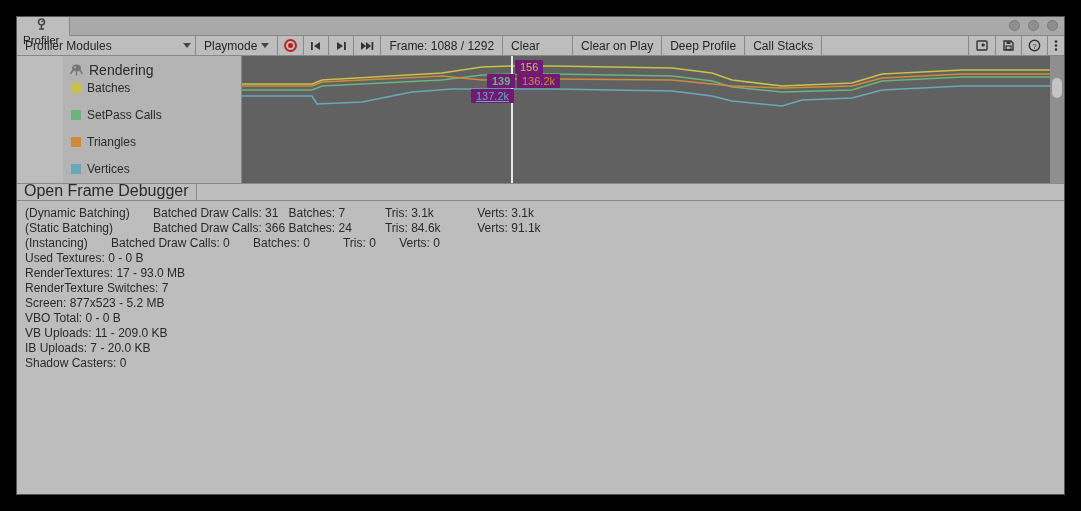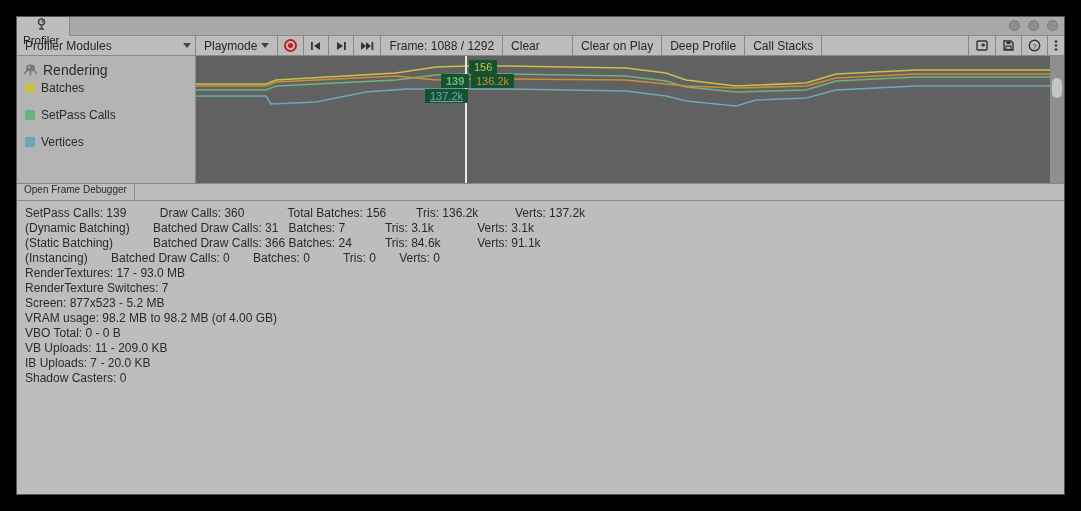--- a/index.html
+++ b/index.html
@@ -91,20 +91,21 @@
     position: relative;
   }
   .rec::after {
     content: ""; position: absolute; inset: 2px;
     border-radius: 50%; background: #c02020;
   }
   
   .body-split {
     display: flex;
     height: 127px;
+    margin-left: 46px;
   }
   .sidebar {
     width: 179px;
     background: #b4b4b4;
     border-right: 1px solid #888;
     padding: 4px 6px;
   }
   .cat-title {
     display: flex; align-items: center; gap: 5px;
     font-size: 14px; color: #2a2a2a;
@@ -119,21 +120,21 @@
     position: relative;
     overflow: hidden;
   }
   .graph-area svg { position: absolute; inset: 0; }
   .cursor-line {
     position: absolute; top: 0; bottom: 0; width: 2px;
     background: #e8e8e8; left: 269px;
   }
   .tip {
     position: absolute;
-    background: #14532d; color: #ccc;
+    background: #701a75; color: #ccc;
     padding: 1px 5px; font-size: 11px;
     border-radius: 1px;
   }
   .tip1 { left: 273px; top: 4px; color: #c8c24a; }
   .tip2 { left: 275px; top: 18px; color: #d08a3a; }
   .tip3 { left: 245px; top: 18px; color: #6ab57e; font-weight: bold; }
   .tip4 { left: 229px; top: 33px; color: #6aa8b8; text-decoration: underline; }
   
   .vscroll {
     position: absolute; right: 0; top: 0; bottom: 0; width: 14px;
@@ -146,23 +147,23 @@
   
   .ofd-row {
     height: 18px;
     background: #bdbdbd;
     border-top: 1px solid #888;
     border-bottom: 1px solid #888;
     display: flex;
   }
   .ofd-btn {
     padding: 0 7px;
-    display: flex; align-items: flex-start;
+    display: flex; align-items: flex-end;
     border-right: 1px solid #888;
-    font-size: 10px;
+    font-size: 16px;
   }
   
   .stats {
     flex: 1;
     background: #bdbdbd;
     padding: 5px 8px 8px 8px;
     font-size: 12px;
     color: #2a2a2a;
     line-height: 15px;
     overflow: hidden;
@@ -279,20 +280,24 @@
       <div class="legend">
         <div class="legend-row">
           <span class="swatch" style="background:#c8c24a"></span>
           <span>Batches</span>
         </div>
         <div class="legend-row">
           <span class="swatch" style="background:#6ab57e"></span>
           <span>SetPass Calls</span>
         </div>
         <div class="legend-row">
+          <span class="swatch" style="background:#d08a3a"></span>
+          <span>Triangles</span>
+        </div>
+        <div class="legend-row">
           <span class="swatch" style="background:#6aa8b8"></span>
           <span>Vertices</span>
         </div>
       </div>
     </div>
     <div class="graph-area">
       <svg width="856" height="127" viewBox="0 0 856 127">
 
         <path d="M0 28 L70 28 L80 24 L200 17 L240 11 L270 10 L310 10 L430 12 L470 17 L490 24 L540 30 L610 27 L640 18 L720 14 L856 14" fill="none" stroke="#c8c24a" stroke-width="1.6"></path>
 
@@ -313,27 +318,26 @@
     </div>
   </div>
 
   <div class="ofd-row">
     <div class="ofd-btn">
       <span>Open Frame Debugger</span>
     </div>
   </div>
 
   <div class="stats">
-    <div class="stats-row"><span>SetPass Calls: 139</span>          <span>Draw Calls: 360</span>             <span>Total Batches: 156</span>         <span>Tris: 136.2k</span>           <span>Verts: 137.2k</span></div>
     <div class="stats-row"><span>(Dynamic Batching)</span>       <span>Batched Draw Calls: 31</span>   <span>Batches: 7</span>            <span>Tris: 3.1k</span>             <span>Verts: 3.1k</span></div>
     <div class="stats-row"><span>(Static Batching)</span>            <span>Batched Draw Calls: 366</span> <span>Batches: 24</span>          <span>Tris: 84.6k</span>           <span>Verts: 91.1k</span></div>
     <div class="stats-row"><span>(Instancing)</span>       <span>Batched Draw Calls: 0</span>       <span>Batches: 0</span>          <span>Tris: 0</span>       <span>Verts: 0</span></div>
+    <div class="stats-row">Used Textures: 0 - 0 B</div>
     <div class="stats-row">RenderTextures: 17 - 93.0 MB</div>
     <div class="stats-row">RenderTexture Switches: 7</div>
     <div class="stats-row">Screen: 877x523 - 5.2 MB</div>
-    <div class="stats-row">VRAM usage: 98.2 MB to 98.2 MB (of 4.00 GB)</div>
     <div class="stats-row">VBO Total: 0 - 0 B</div>
     <div class="stats-row">VB Uploads: 11 - 209.0 KB</div>
     <div class="stats-row">IB Uploads: 7 - 20.0 KB</div>
     <div class="stats-row">Shadow Casters: 0</div>
   </div>
 
 </div>
 
 </body></html>

